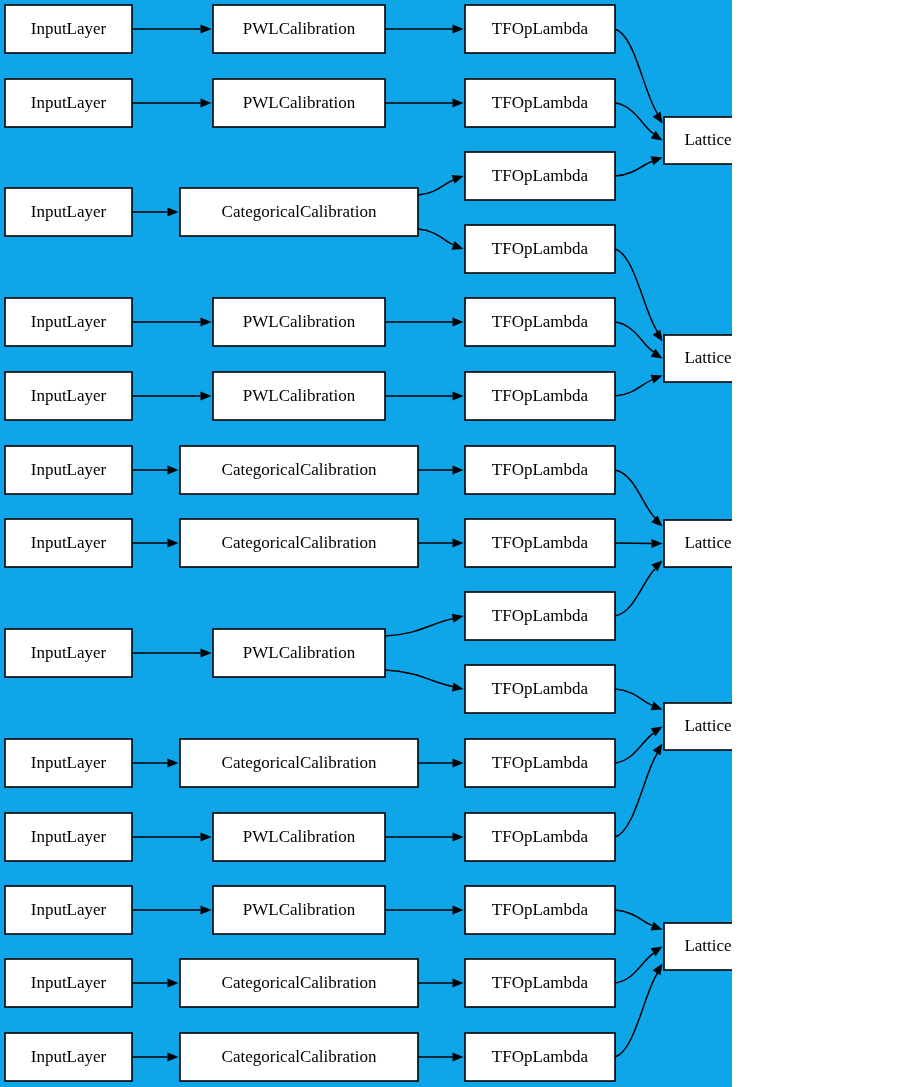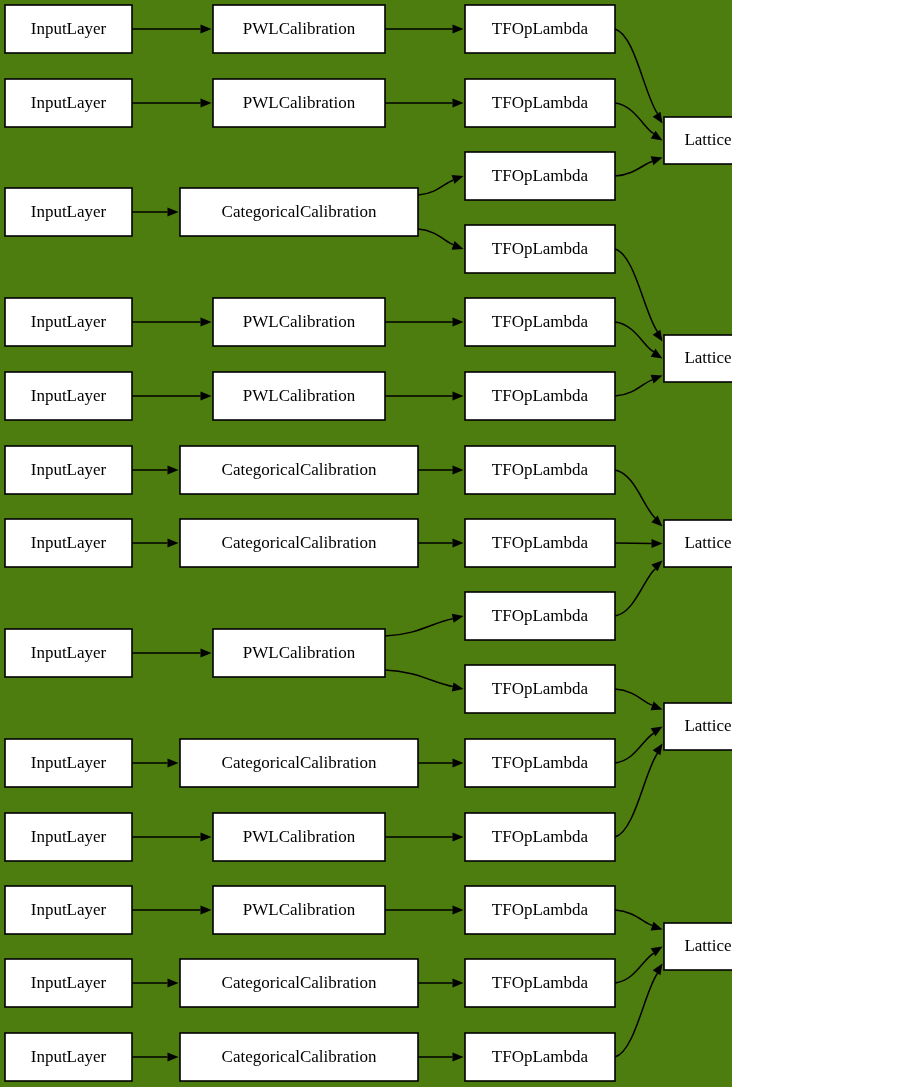--- a/index.html
+++ b/index.html
@@ -7,21 +7,21 @@
     padding: 0;
     background: #ffffff;
   }
   body {
     font-family: "Liberation Serif", "DejaVu Serif", serif;
   }
   #graph-root {
     position: relative;
     width: 732px;
     height: 1087px;
-    background: #4d7c0f;
+    background: #0ea5e9;
     overflow: hidden;
     text-decoration: underline;
   }
   svg#graph-svg {
     display: block;
     width: 905px;
     height: 1087px;
   }
   .node-box {
     fill: #ffffff;

